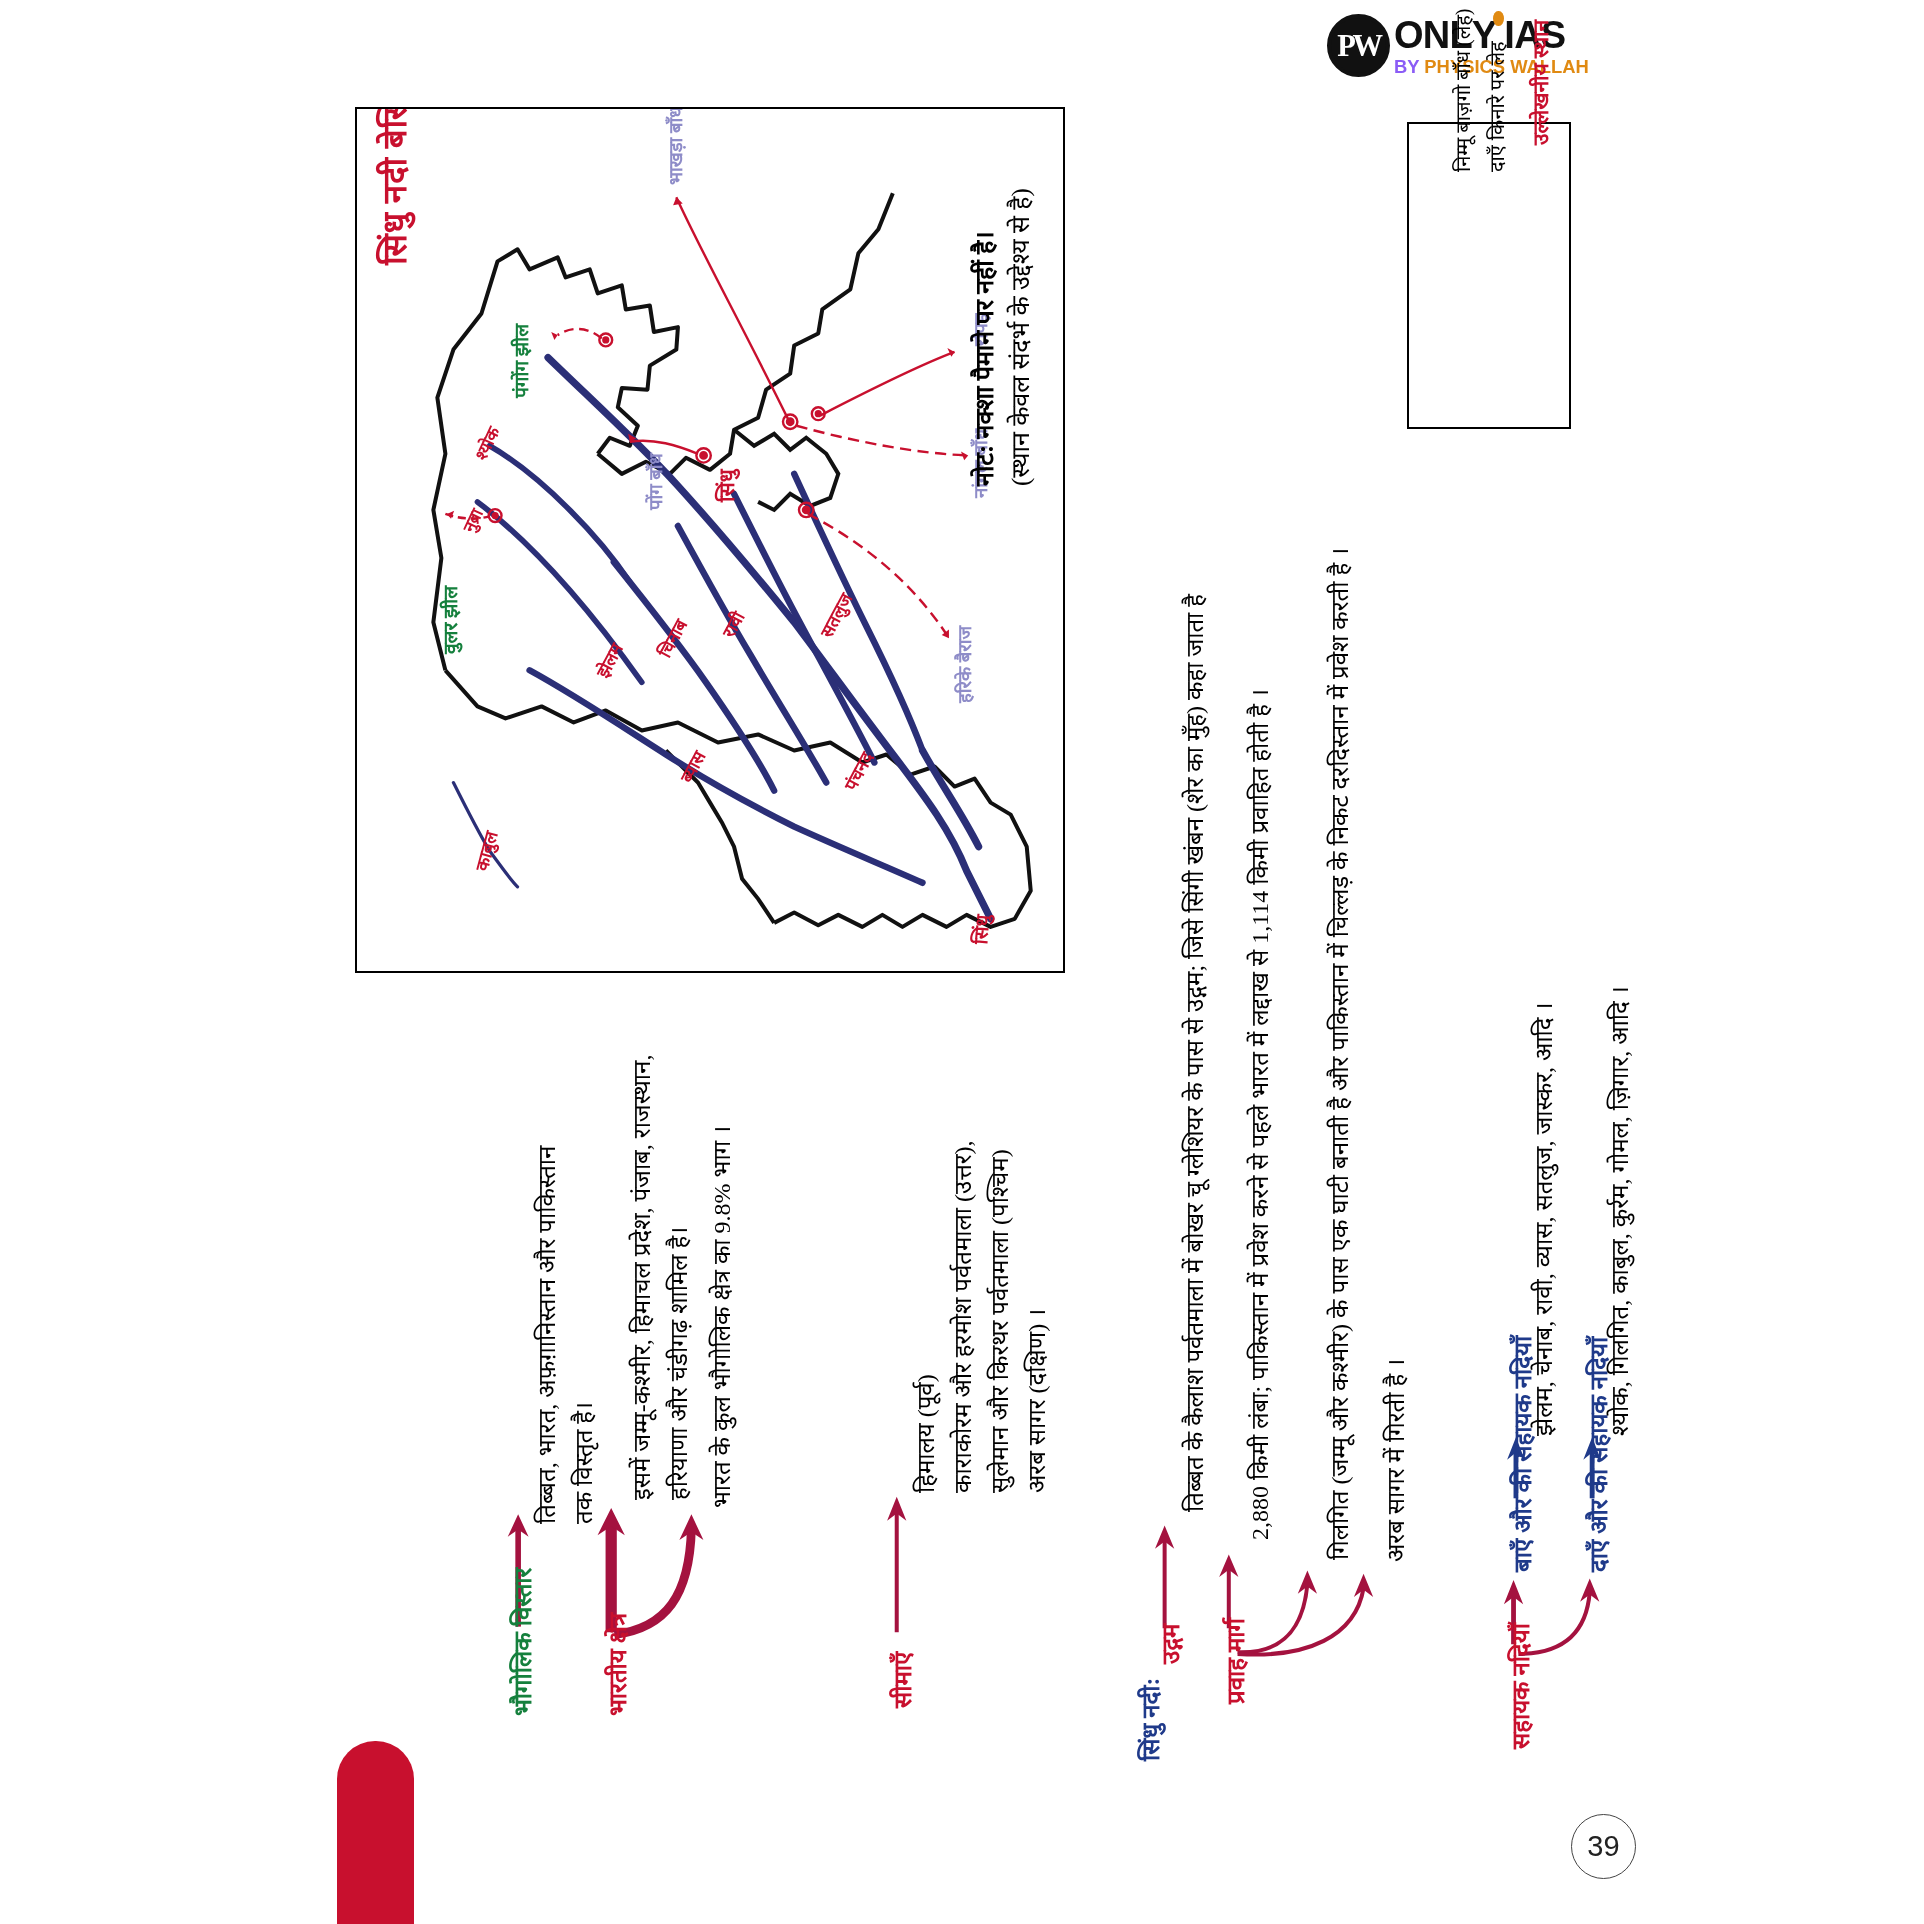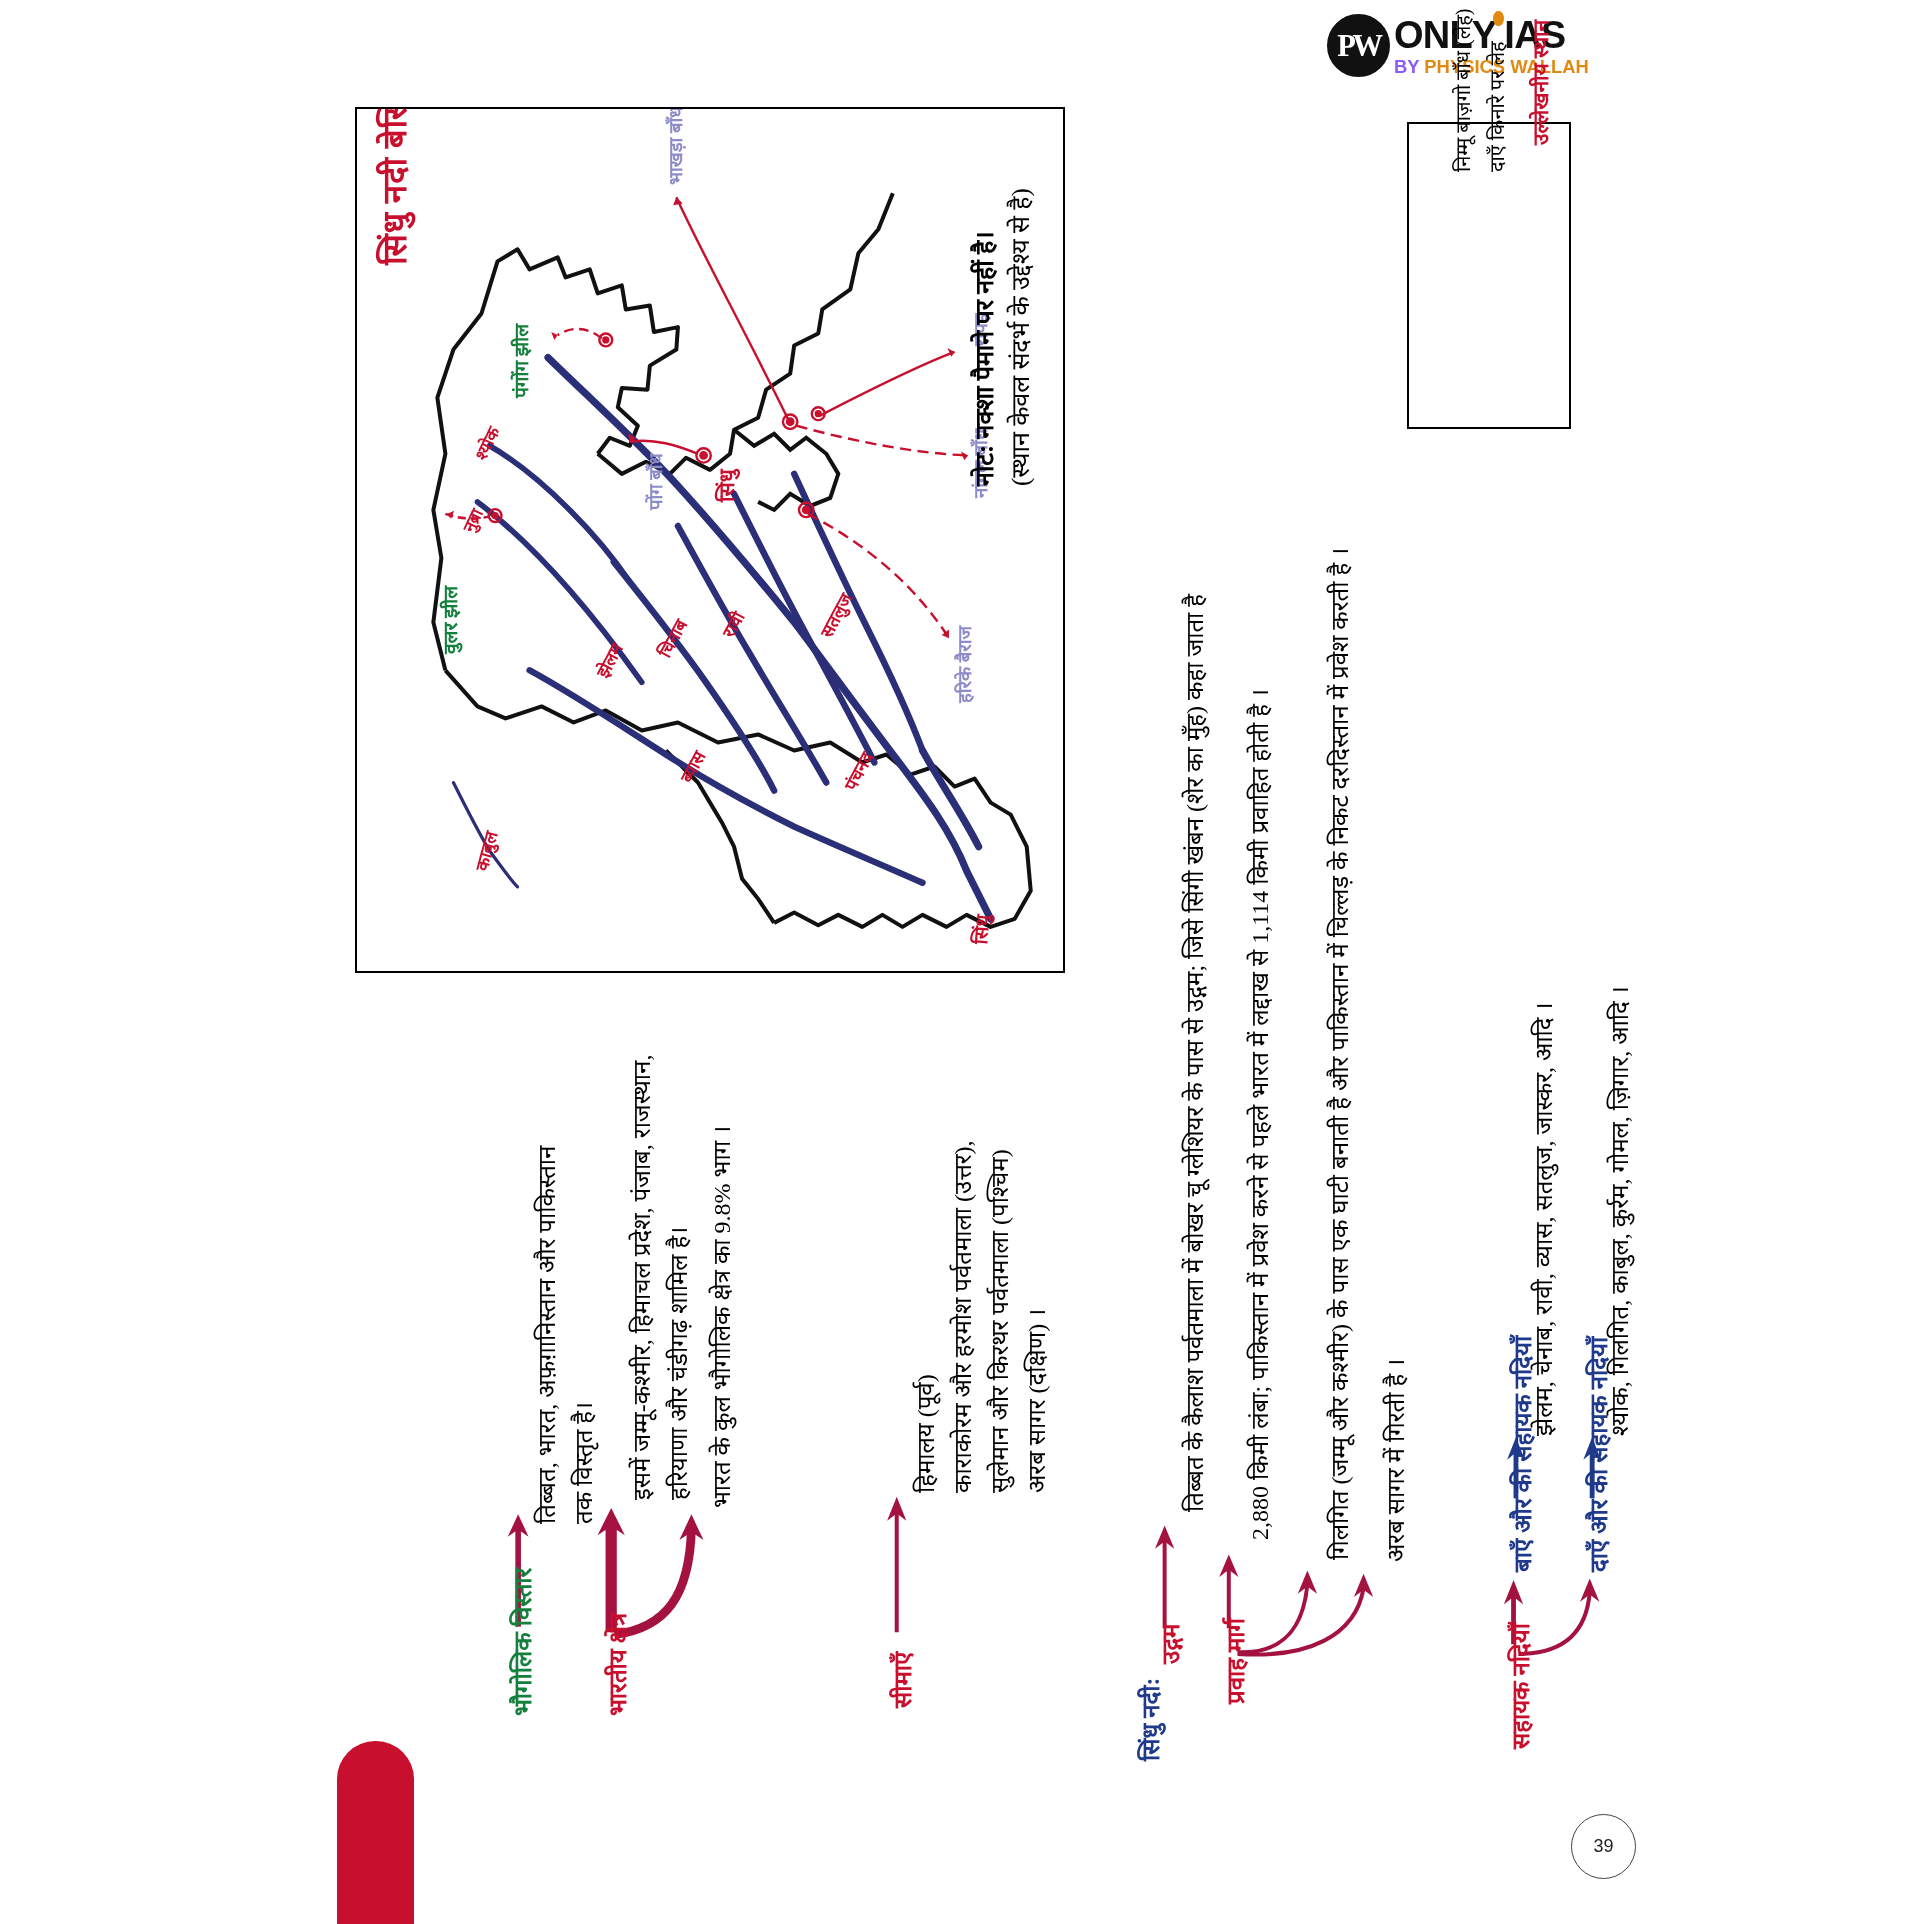--- a/index.html
+++ b/index.html
@@ -62,21 +62,21 @@
   .hdr-green{color:#15803D;font-weight:700;font-size:24px;}
   .hdr-red{color:#C8102E;font-weight:700;font-size:24px;}
   .hdr-blue{color:#1F3A8A;font-weight:700;font-size:24px;}
   .body-txt{color:#000;font-size:24px;line-height:1.5;}
 
   
   #arrows{position:absolute;left:0;top:0;width:1925px;height:1925px;pointer-events:none;}
 
   #page-num{position:absolute;left:1571px;top:1814px;width:63px;height:63px;
             border:1.6px solid #444;border-radius:50%;display:flex;align-items:center;
-            justify-content:center;font-size:18px;color:#222;
+            justify-content:center;font-size:29px;color:#222;
             font-family:"Liberation Sans",sans-serif;}
 </style>
 </head>
 <body>
 
 <div id="logo">
   <div id="pw-mark">PW</div>
   <div id="onlyias-wrap">
     <div id="onlyias">
       <span>ONL</span>

